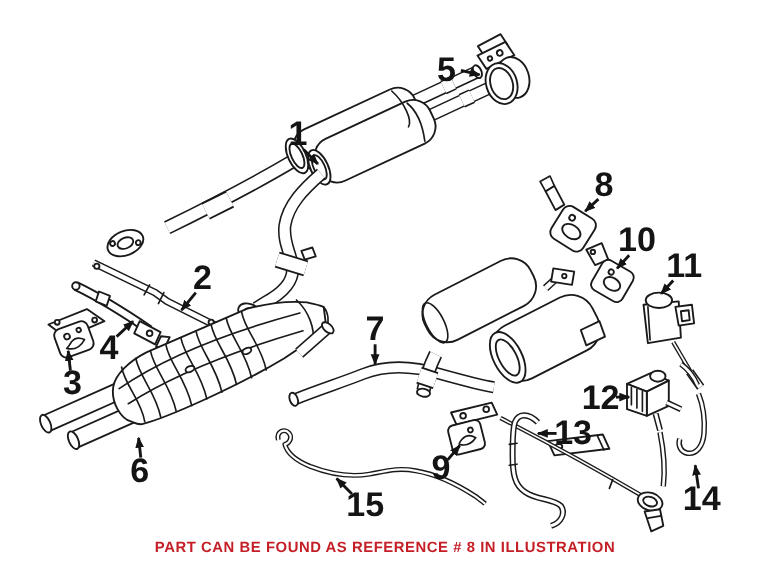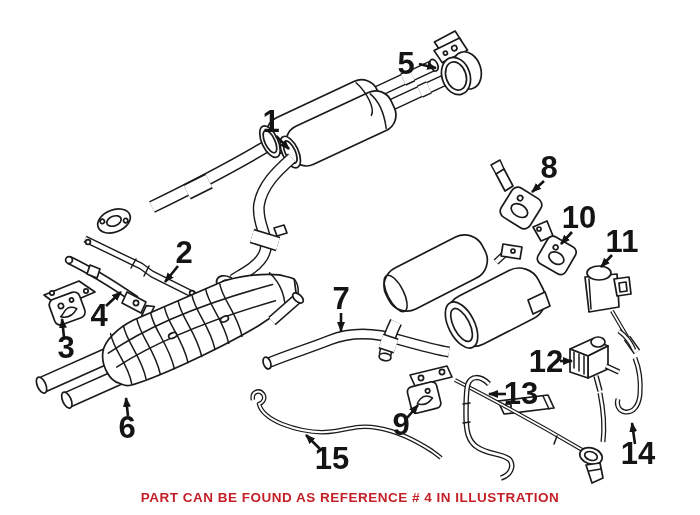--- a/index.html
+++ b/index.html
@@ -279,14 +279,14 @@
     <line class="arrow" x1="560" y1="361" x2="572" y2="361" marker-end="url(#ah)"></line>
     <text class="co" x="521" y="404">13</text>
     <line class="arrow" x1="506" y1="394" x2="489" y2="394" marker-end="url(#ah)"></line>
     <text class="co" x="638" y="464">14</text>
     <line class="arrow" x1="635" y1="444" x2="632" y2="423" marker-end="url(#ah)"></line>
     <text class="co" x="332" y="469">15</text>
     <line class="arrow" x1="320" y1="449" x2="306" y2="435" marker-end="url(#ah)"></line>
   </g>
 </svg>
 
-<div class="caption">PART CAN BE FOUND AS REFERENCE # 4 IN ILLUSTRATION</div>
+<div class="caption">PART CAN BE FOUND AS REFERENCE # 8 IN ILLUSTRATION</div>
 </div>
 
 </body></html>

